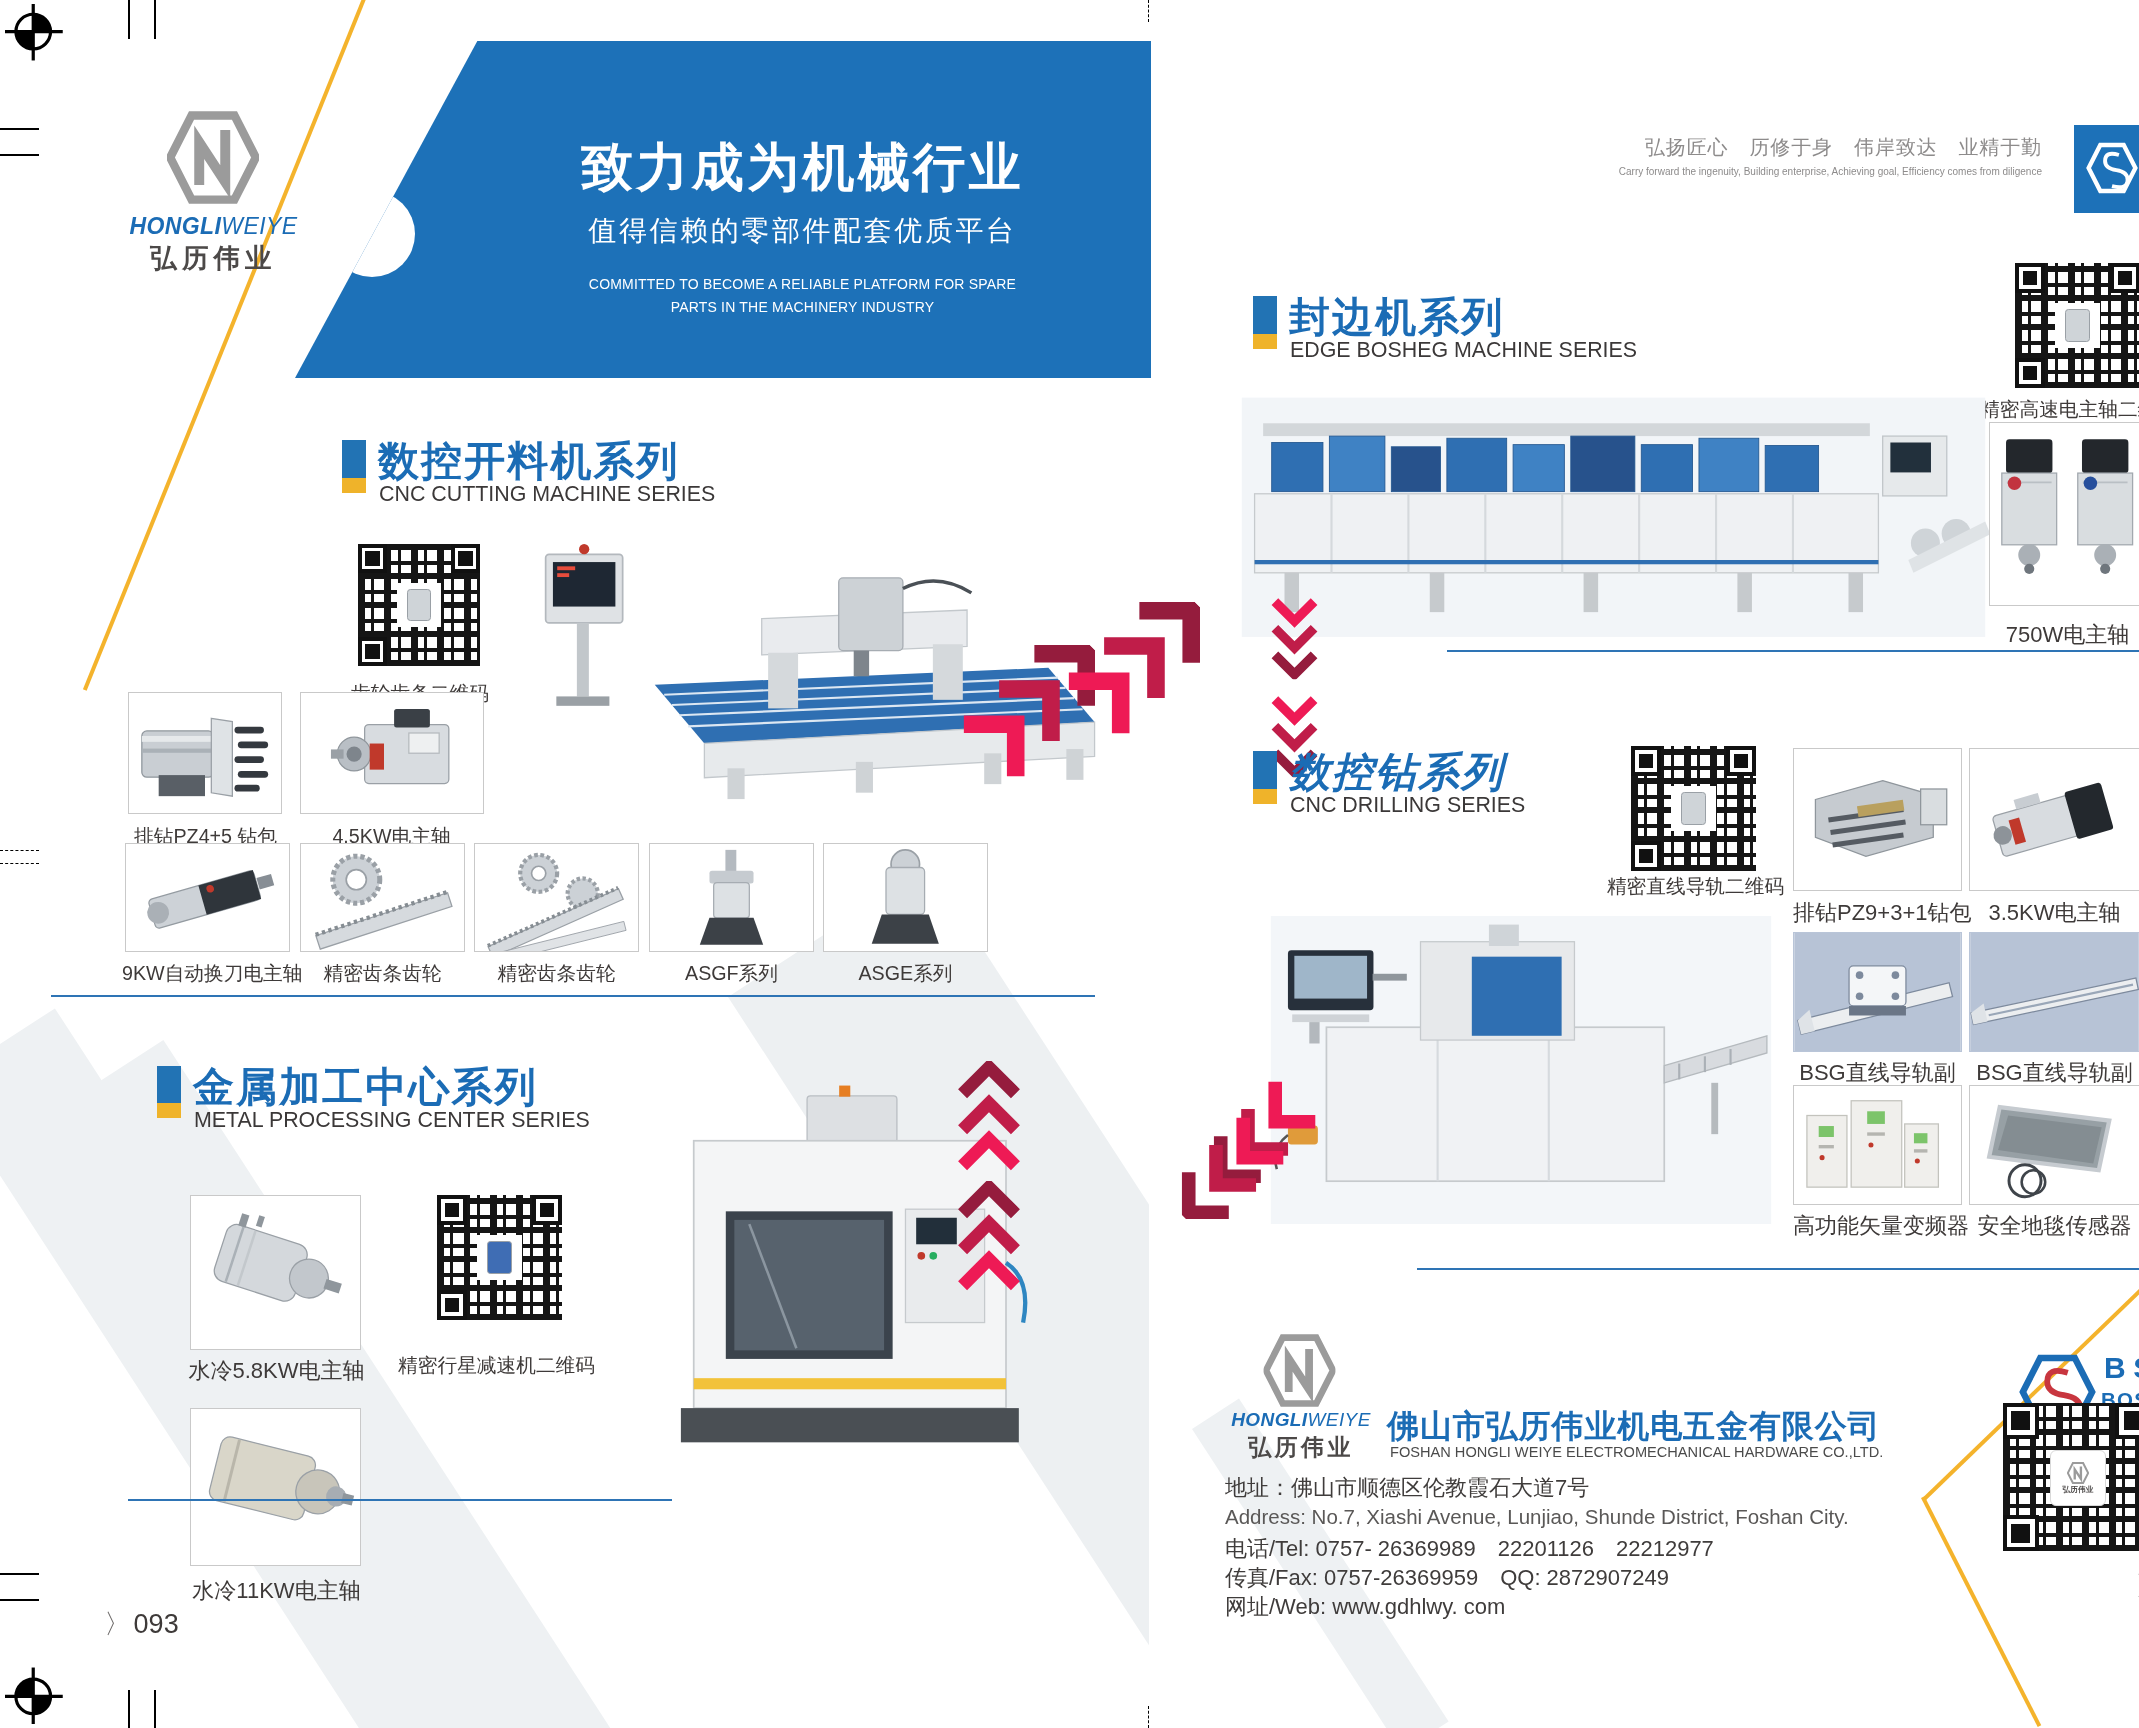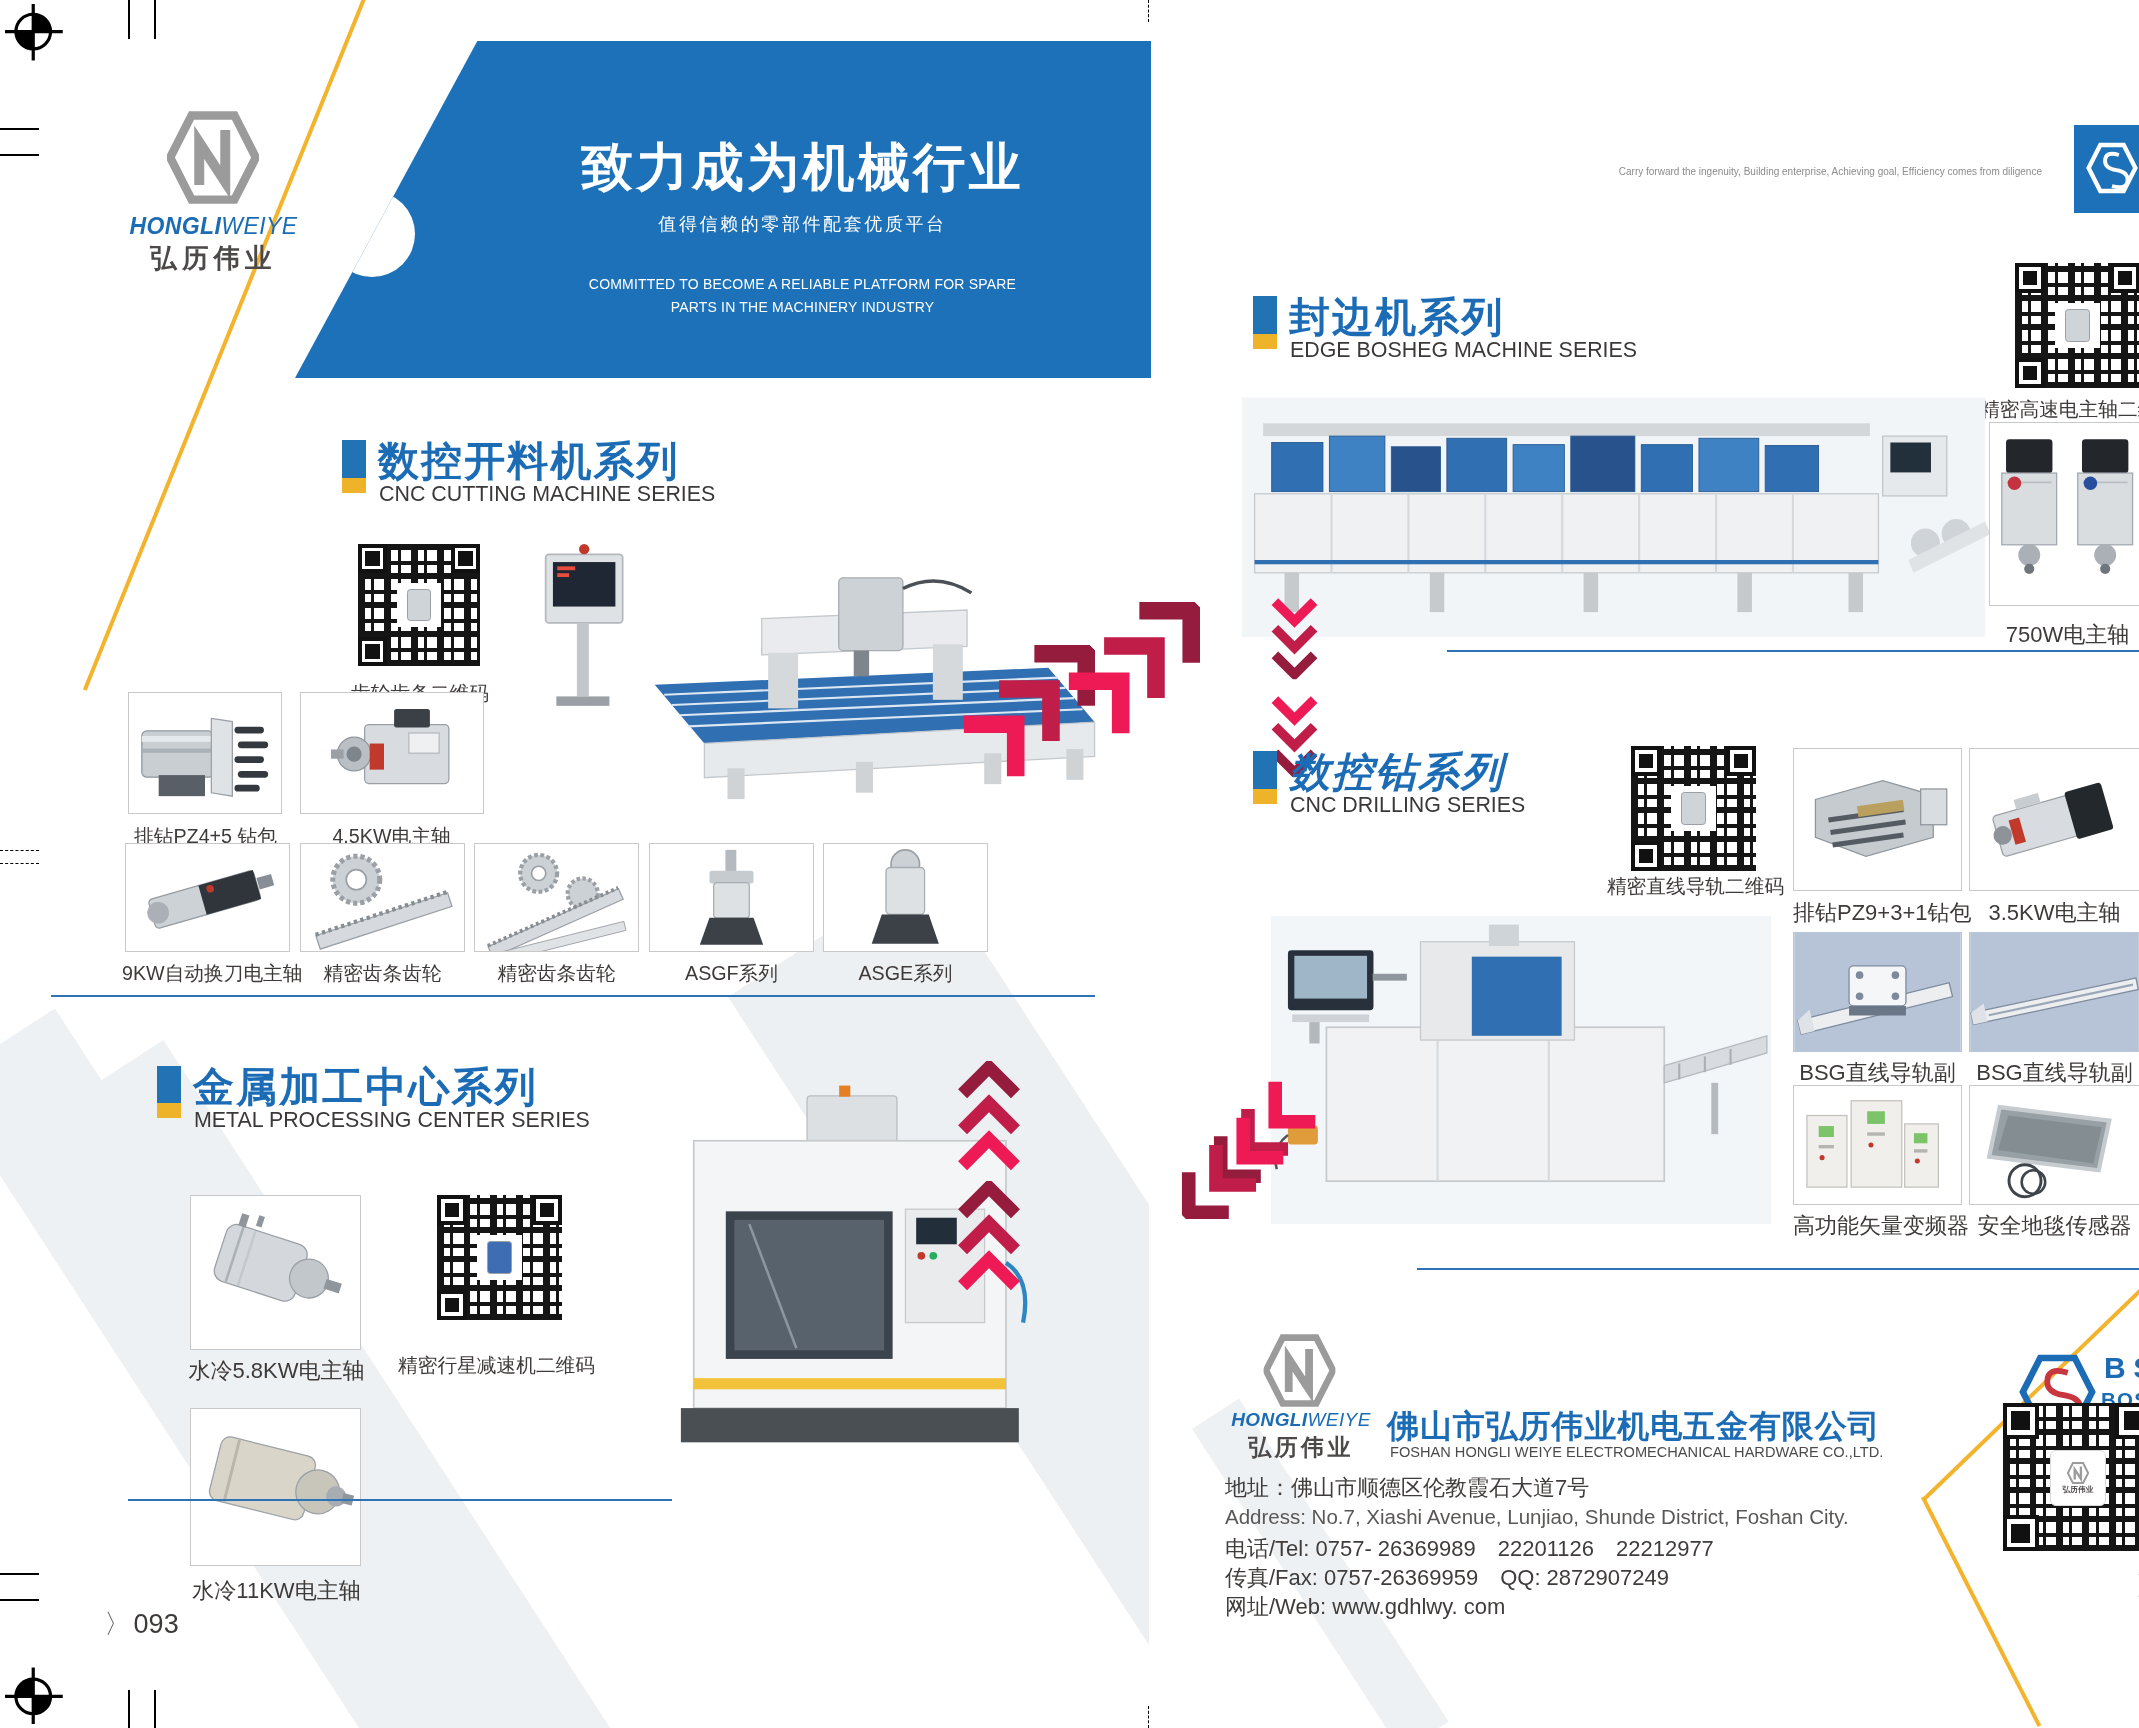--- a/index.html
+++ b/index.html
@@ -10,21 +10,21 @@
   
   .wmclip{position:absolute;top:0;height:1729px;overflow:hidden;}
   .wm{position:absolute;transform-origin:top left;}
   
   .banner{position:absolute;left:295px;top:41px;width:856px;height:337px;background:#1d71b8;
           clip-path:polygon(21.3% 0,100% 0,100% 100%,0 100%);}
   .banner .notch{position:absolute;left:34px;top:150px;width:86px;height:86px;background:#fff;border-radius:50%;}
   .banner-title{position:absolute;left:240px;top:92px;width:535px;text-align:center;color:#fff;
                 font-size:52px;font-weight:600;letter-spacing:3.4px;}
   .banner-sub{position:absolute;left:240px;top:171px;width:535px;text-align:center;color:#fff;
-              font-size:18px;letter-spacing:2.6px;}
+              font-size:28px;letter-spacing:2.6px;}
   .banner-en{position:absolute;left:240px;top:232px;width:535px;text-align:center;color:#fff;
              font-size:14px;letter-spacing:0.2px;line-height:1.65;}
   
   .mk-b{position:absolute;width:24px;height:38px;background:#2273b4;}
   .mk-y{position:absolute;width:24px;height:15.4px;background:#efb32a;}
   .sec-title{position:absolute;font-size:41px;font-weight:bold;color:#1b6cb5;letter-spacing:2.1px;white-space:nowrap;}
   .sec-sub{position:absolute;font-size:21.4px;color:#3b3838;white-space:nowrap;letter-spacing:0;}
   
   .qr{position:absolute;background-color:#fff;
       background-image:
@@ -108,20 +108,21 @@
   <div class="banner">
     <div class="notch"></div>
     <div class="banner-title nw">致力成为机械行业</div>
     <div class="banner-sub nw">值得信赖的零部件配套优质平台</div>
     <div class="banner-en">
       <div>COMMITTED TO BECOME A RELIABLE PLATFORM FOR SPARE</div>
       <div>PARTS IN THE MACHINERY INDUSTRY</div>
     </div>
   </div>
 
+  <div class="abs nw" style="left:1387px;top:134px;width:655px;text-align:right;font-size:20px;color:#8d8b8b;letter-spacing:0.9px;">弘扬匠心　历修于身　伟岸致达　业精于勤</div>
   <div class="abs nw" style="left:1387px;top:166px;width:655px;text-align:right;font-size:10px;color:#8d8b8b;">Carry forward the ingenuity, Building enterprise, Achieving goal, Efficiency comes from diligence</div>
 
   <div class="abs" style="left:2074px;top:125px;width:209px;height:88px;background:#1d71b8;">
     <svg style="position:absolute;left:12px;top:9.4px;" width="52" height="68" viewBox="0 0 120 132">
       <polygon points="6,66 33,13 87,13 114,66 87,119 33,119" fill="none" stroke="#ffffff" stroke-width="10"></polygon>
       <path d="M76 36 q-32 -10 -32 14 q0 17 26 21 q26 4 26 22 q0 24 -36 15" fill="none" stroke="#ffffff" stroke-width="9"></path>
     </svg>
 
   </div>
 

